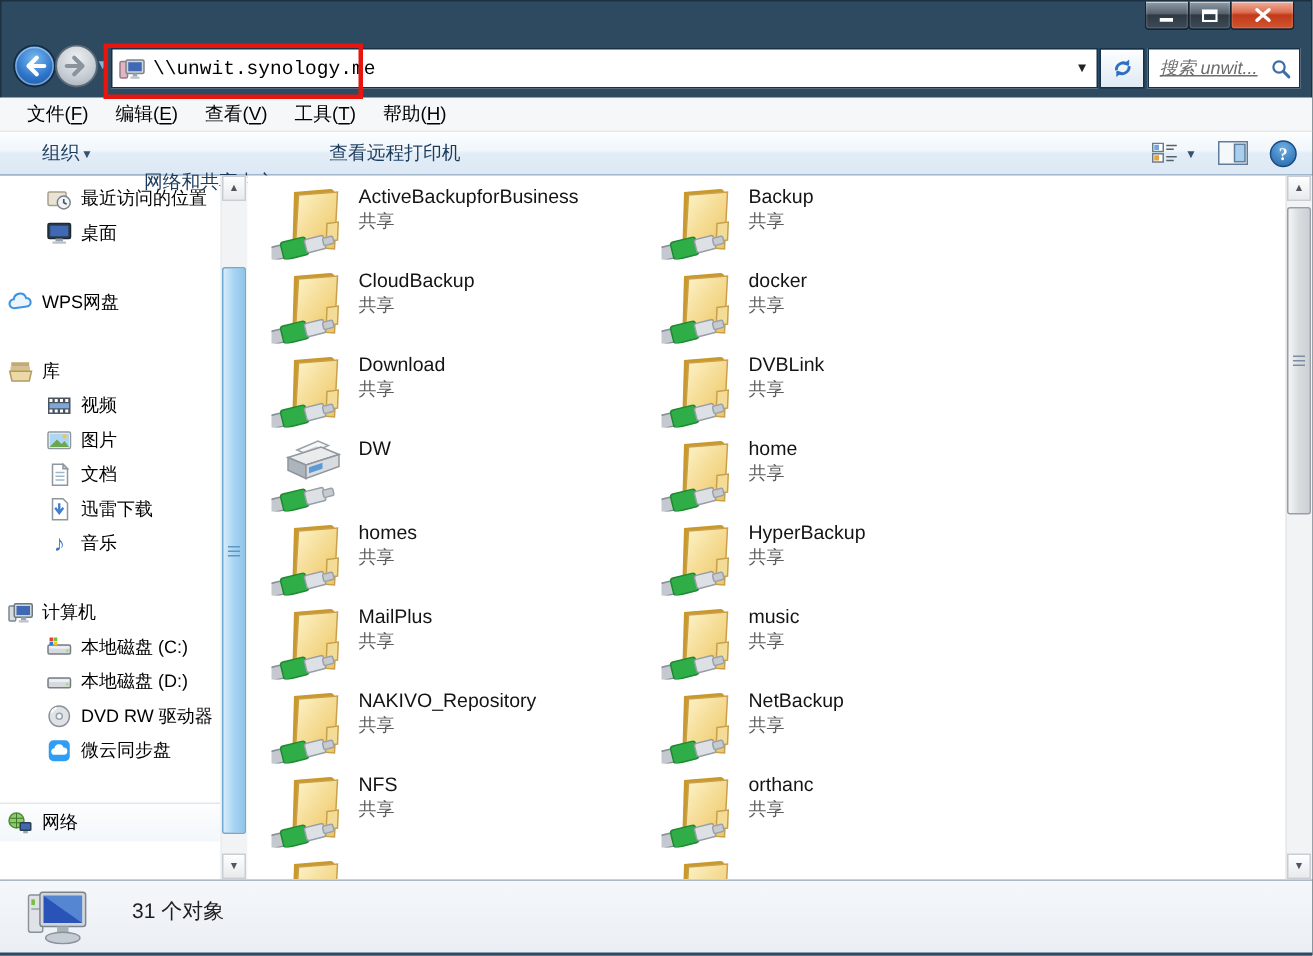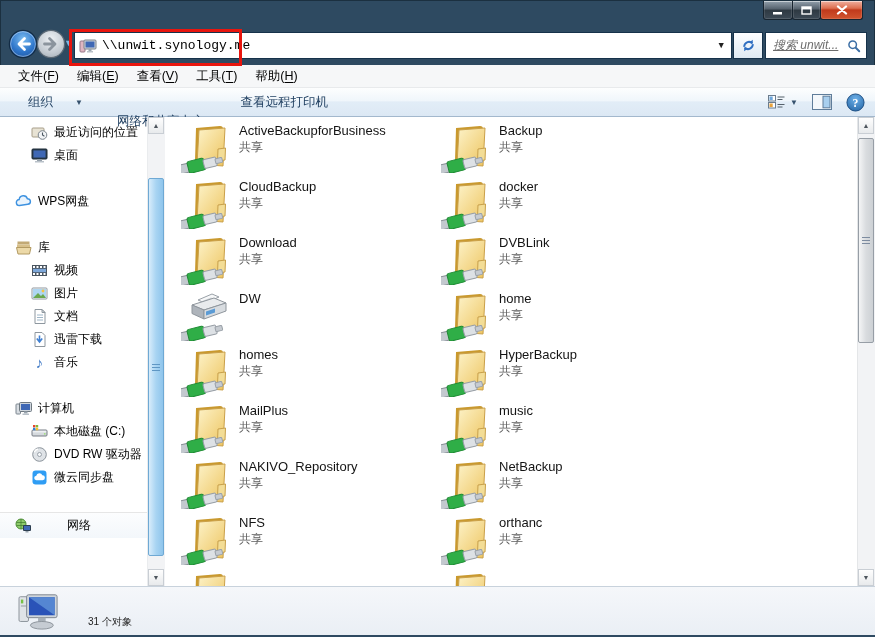--- a/index.html
+++ b/index.html
@@ -36,36 +36,36 @@
 
   
   .menubar{height:22px;background:#f6f7f8;display:flex;align-items:center;border-bottom:1px solid #e8eaec;}
   .menu-item{font-size:12.5px;color:#000;padding:0 9px;height:100%;display:flex;align-items:center;}
   .menu-item:first-child{margin-left:9px;}
   .menu-item u{text-underline-offset:2px;}
 
   
   .toolbar{position:relative;height:28px;background:linear-gradient(#fdfefe 0%,#f0f6fb 45%,#e2edf7 50%,#dce8f4 100%);
     border-bottom:1px solid #a3b8cd;display:flex;align-items:center;}
-  .tool-item{font-size:12.5px;color:#1c3c5e;display:flex;align-items:center;gap:22px;padding:0 6px;height:22px;}
+  .tool-item{font-size:12.5px;color:#1c3c5e;display:flex;align-items:center;gap:1px;padding:0 6px;height:22px;}
   .tool-organize{margin-left:22px;}
   .tool-net{margin-left:22px;margin-top:38px;}
   .tool-printers{margin-left:24px;}
   .tool-caret{font-size:8px;color:#35516d;}
   .tool-right{position:absolute;right:10px;top:0;height:100%;display:flex;align-items:center;gap:14px;}
   .views-btn{display:flex;align-items:center;gap:4px;}
 
   
   .content{display:flex;height:469px;background:#fff;}
   .sidebar{width:147px;background:#fff;padding-top:4px;overflow:hidden;flex:none;}
-  .side-item{height:23px;display:flex;align-items:center;font-size:12px;color:#000;padding-left:15px;white-space:nowrap;overflow:hidden;cursor:default;}
+  .side-item{height:23px;display:flex;align-items:center;font-size:12px;color:#000;padding-left:5px;white-space:nowrap;overflow:hidden;cursor:default;}
   .side-item.ind2{padding-left:31px;}
   .side-item .ic{width:17px;height:17px;margin-right:6px;flex:none;display:flex;align-items:center;justify-content:center;}
   .side-spacer{height:23px;}
-  .side-item.section-start{border-top:1px solid #e6e6e6;background:linear-gradient(#fcfdfe,#f3f7fb);height:25px;gap:29px;}
+  .side-item.section-start{border-top:1px solid #e6e6e6;background:linear-gradient(#fcfdfe,#f3f7fb);height:25px;}
 
   .vscroll{width:17px;flex:none;background:#f2f3f5;border-left:1px solid #eaecee;position:relative;}
   .sb-arrow{position:absolute;left:0;width:16px;height:17px;background:linear-gradient(#fefefe,#e8eaec);border:1px solid #c9ced4;
     display:flex;align-items:center;justify-content:center;font-size:7px;color:#4e565e;box-sizing:border-box;}
   .sb-up{top:0;}
   .sb-down{bottom:0;}
   .sb-thumb{position:absolute;left:0;width:16px;border-radius:2px;box-sizing:border-box;
     display:flex;align-items:center;justify-content:center;flex-direction:column;gap:2px;}
   .side-thumb{top:61px;height:378px;background:linear-gradient(90deg,#d7ecfb,#a8d4f2 50%,#8fc5ec);border:1px solid #6fa9d4;}
   .main-thumb{top:21px;height:205px;background:linear-gradient(90deg,#f4f5f6,#d9dcdf 50%,#cdd1d5);border:1px solid #979ea6;}
@@ -78,21 +78,21 @@
   .fic{width:54px;height:50px;flex:none;display:flex;align-items:center;justify-content:center;}
   .flabels{display:flex;flex-direction:column;justify-content:center;margin-left:4px;min-width:0;}
   .fname{font-size:13px;color:#141414;white-space:nowrap;}
   .fsub{font-size:12px;color:#5d5d5d;margin-top:1px;}
   .fsub:empty{display:none;}
 
   
   .statusbar{height:48px;background:linear-gradient(#f5f7fa,#eaeff5);border-top:1px solid #c8d2dc;
     display:flex;align-items:flex-start;position:relative;}
   .status-icon{margin:4px 0 0 16px;}
-  .status-text{font-size:10px;color:#1e1e1e;margin:28px 0 0 26px;}
+  .status-text{font-size:14px;color:#1e1e1e;margin:12px 0 0 26px;}
   .frame-bottom{height:4px;background:#2e4a61;}
 </style>
 </head>
 <body>
 
 <div class="window">
 
   <div class="titlebar">
     <div class="win-btn btn-min">
       <svg width="10" height="9">
@@ -374,20 +374,30 @@
               <circle cx="13.8" cy="10.8" r="0.9" fill="#9fe07a"></circle>
               <g>
                 <rect x="2" y="2" width="2.4" height="2.4" fill="#e8442c"></rect>
                 <rect x="4.8" y="2" width="2.4" height="2.4" fill="#7db83a"></rect>
                 <rect x="2" y="4.8" width="2.4" height="2.4" fill="#2f7fd6"></rect>
                 <rect x="4.8" y="4.8" width="2.4" height="2.4" fill="#f3c231"></rect>
               </g>
             </svg>
           </span>
         <span>本地磁盘 (C:)</span>
+      </div>
+        <div class="side-item ind2">
+        <span class="ic">
+            <svg viewBox="0 0 17 17" width="17" height="17">
+              <rect x="1" y="6" width="15" height="6.5" rx="1" fill="#d6dade" stroke="#767d85"></rect>
+              <rect x="1.8" y="6.8" width="13.4" height="1.8" fill="#eef1f3"></rect>
+              <circle cx="13.8" cy="10.2" r="0.9" fill="#9fe07a"></circle>
+            </svg>
+          </span>
+        <span>本地磁盘 (D:)</span>
       </div>
         <div class="side-item ind2">
         <span class="ic">
             <svg viewBox="0 0 17 17" width="17" height="17">
               <circle cx="8.5" cy="8.5" r="6.8" fill="#dfe3e7" stroke="#8b939b"></circle>
               <circle cx="8.5" cy="8.5" r="2" fill="#f6f8fa" stroke="#9aa2aa"></circle>
               <path d="M3.2 6.2 a6 6 0 0 1 3.6 -3.2" stroke="#ffffff" stroke-width="1.4" fill="none"></path>
             </svg>
           </span>
         <span>DVD RW 驱动器</span>

